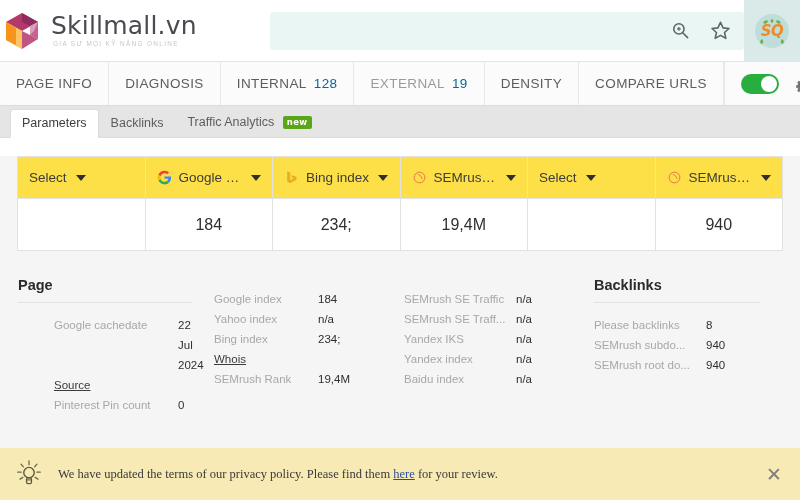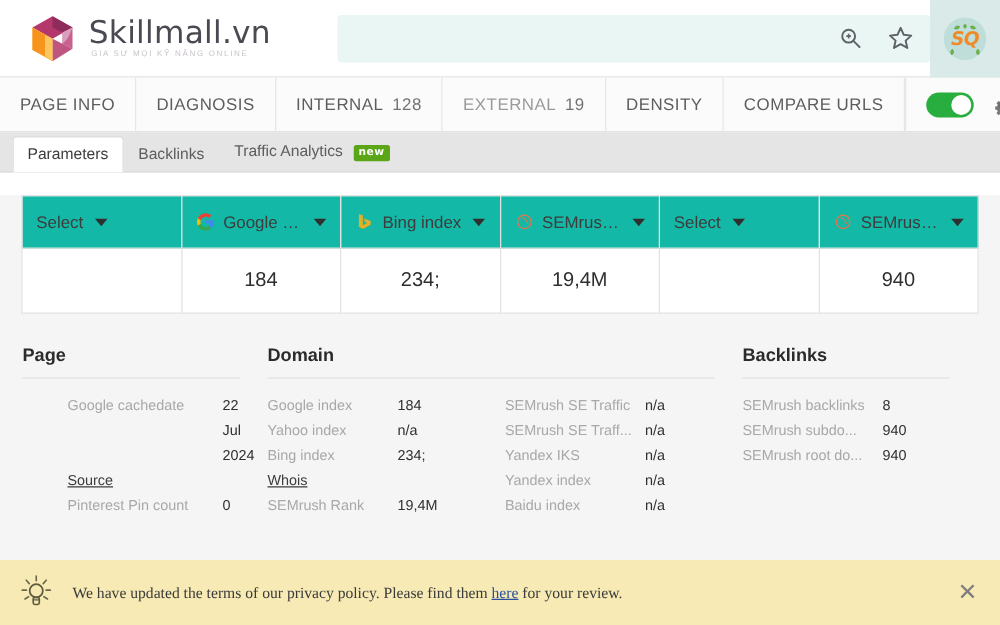--- a/index.html
+++ b/index.html
@@ -15,21 +15,21 @@
   .topbar {
     position: relative;
     height: 62px;
     display: flex;
     align-items: center;
     background: #ffffff;
     border-bottom: 1px solid #e3e3e3;
   }
   .logo-wrap {
     display: flex; align-items: center;
-    padding-left: 20px; width: 270px; flex: 0 0 270px;
+    padding-left: 0; width: 270px; flex: 0 0 270px;
     height: 62px;
   }
   .logo-mark { width: 44px; height: 44px; flex: 0 0 44px; }
   .logo-text { margin-left: 7px; line-height: 1; }
   .logo-title {
     font-size: 25px; color: #4a4a52; letter-spacing: .2px;
     font-family: "DejaVu Sans", sans-serif; font-weight: 400;
   }
   .logo-tagline {
     font-size: 6.4px; color: #c9c4cb; letter-spacing: 1.35px;
@@ -81,21 +81,21 @@
   }
   .tab {
     display: flex; align-items: center;
     padding: 0 16px;
     font-size: 13.5px; letter-spacing: .4px;
     color: #5d5d5d;
     border-right: 1px solid #e7e7e7;
     cursor: pointer; white-space: nowrap;
     font-family: "Liberation Sans", sans-serif;
   }
-  .tab .cnt { color: #737373; margin-left: 7px; font-size: 13.5px; }
+  .tab .cnt { color: #0369a1; margin-left: 7px; font-size: 13.5px; }
   .tab.muted { color: #9a9a9a; }
   .tab-spacer { flex: 1 1 auto; border-right: 1px solid #e7e7e7; }
   .tab-right {
     display: flex; align-items: center; gap: 12px;
     padding: 0 14px 0 16px;
   }
   .toggle {
     width: 38px; height: 20px; border-radius: 10px;
     background: #27ae3f; position: relative; cursor: pointer;
   }
@@ -140,21 +140,21 @@
   .content { background: #f5f5f5; height: 310px; position: relative; }
 
   table.params {
     width: 766px; margin: 18px auto 0;
     border-collapse: collapse;
     background: #fff;
     border: 1px solid #e2e2e2;
     table-layout: fixed;
   }
   table.params th {
-    background: #14b8a6;
+    background: #fde047;
     border: 1px solid #e2e2e2;
     height: 42px;
     font-size: 13.5px; font-weight: normal; color: #3c3c3c;
     text-align: right; padding: 0 11px;
     white-space: nowrap;
     cursor: pointer;
   }
   table.params td {
     border: 1px solid #e2e2e2;
     height: 52px;
@@ -422,21 +422,20 @@
             <span class="v"></span>
           </div>
           <div class="kv">
             <span class="k">Pinterest Pin count</span>
             <span class="v">0</span>
           </div>
         </div>
       </div>
 
       <div class="col-domain">
-        <div class="sec-title">Domain</div>
         <div class="domain-inner">
           <div class="dcol dcol1">
             <div class="kv-list">
               <div class="kv">
                 <span class="k">Google index</span>
                 <span class="v">184</span>
               </div>
               <div class="kv">
                 <span class="k">Yahoo index</span>
                 <span class="v">n/a</span>
@@ -479,21 +478,21 @@
               </div>
             </div>
           </div>
         </div>
       </div>
 
       <div class="col-back">
         <div class="sec-title">Backlinks</div>
         <div class="kv-list">
           <div class="kv">
-            <span class="k">SEMrush backlinks</span>
+            <span class="k">Please backlinks</span>
             <span class="v">8</span>
           </div>
           <div class="kv">
             <span class="k">SEMrush subdo...</span>
             <span class="v">940</span>
           </div>
           <div class="kv">
             <span class="k">SEMrush root do...</span>
             <span class="v">940</span>
           </div>

